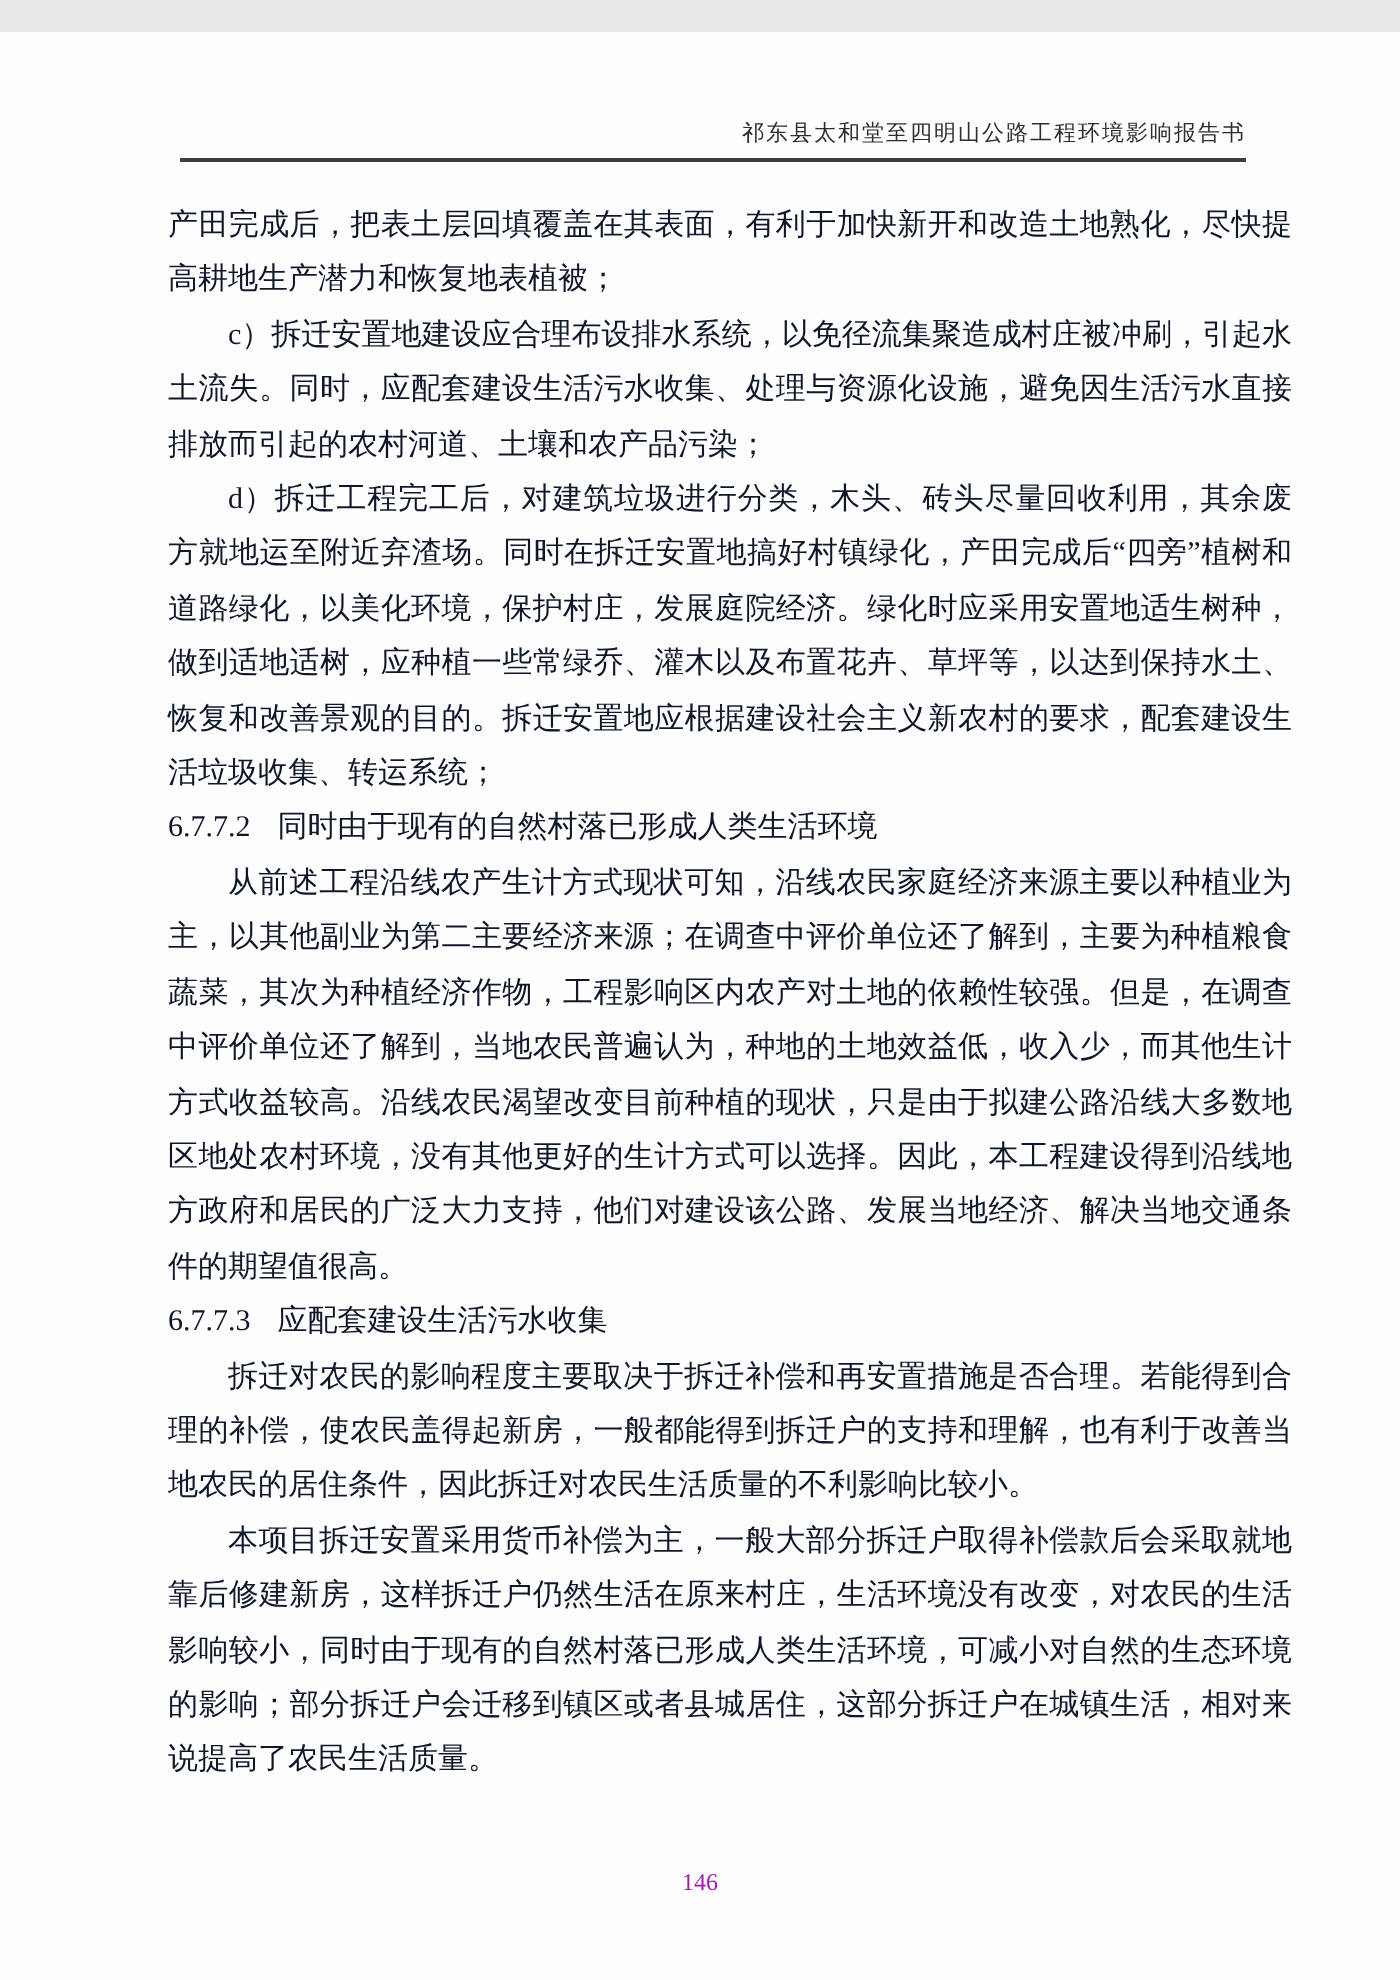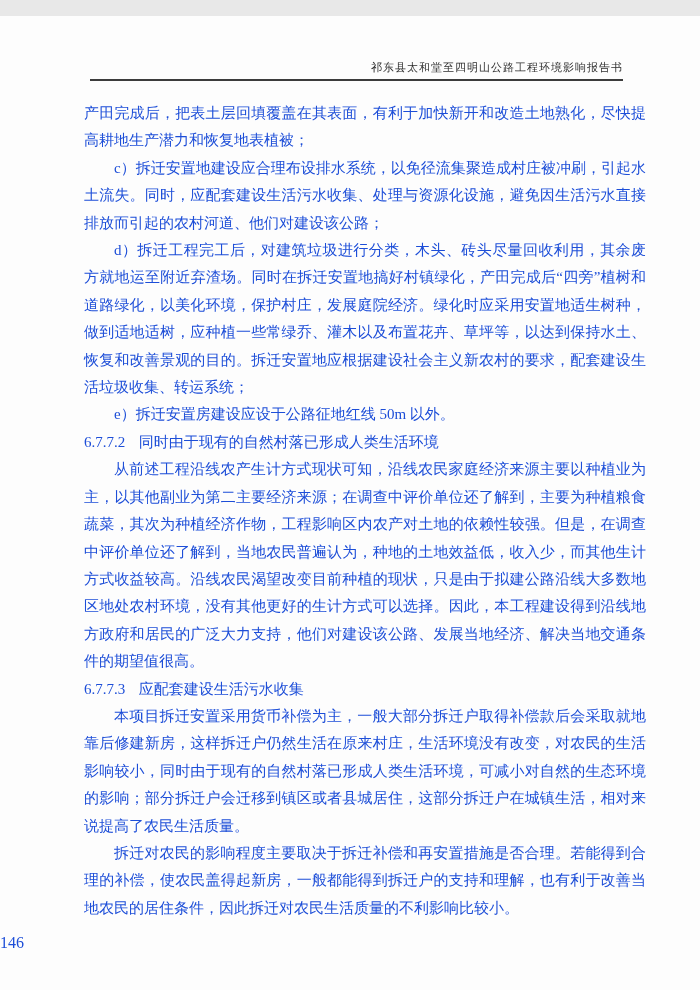--- a/index.html
+++ b/index.html
@@ -28,64 +28,64 @@
     line-height: 14px;
   }
   .body-text {
     position: absolute;
     top: 84px;
     left: 84px;
     width: 562px;
     font-size: 15px;
     line-height: 27.4px;
     text-align: justify;
-    color: #1d4ed8;
+    color: #0f172a;
   }
   .body-text p { margin: 0; padding: 0; }
   .para-indent { text-indent: 2em; }
   .para-continuation { text-indent: 0; }
   .section-heading { text-indent: 0; }
   .section-heading .sec-num { margin-right: 0.9em; }
   .page-footer {
     position: absolute;
     top: 918px;
     left: 0;
     width: 100%;
-    font-size: 16px;
-    color: #1d4ed8;
+    text-align: center;
+    font-size: 12px;
+    color: #a21caf;
   }
 </style>
 </head>
 <body>
 
 <div class="page">
 
   <div class="running-header">祁东县太和堂至四明山公路工程环境影响报告书</div>
 
   <div class="body-text">
 
     <p class="para-continuation">产田完成后，把表土层回填覆盖在其表面，有利于加快新开和改造土地熟化，尽快提高耕地生产潜力和恢复地表植被；</p>
 
-    <p class="para-indent">c）拆迁安置地建设应合理布设排水系统，以免径流集聚造成村庄被冲刷，引起水土流失。同时，应配套建设生活污水收集、处理与资源化设施，避免因生活污水直接排放而引起的农村河道、他们对建设该公路；</p>
+    <p class="para-indent">c）拆迁安置地建设应合理布设排水系统，以免径流集聚造成村庄被冲刷，引起水土流失。同时，应配套建设生活污水收集、处理与资源化设施，避免因生活污水直接排放而引起的农村河道、土壤和农产品污染；</p>
 
     <p class="para-indent">d）拆迁工程完工后，对建筑垃圾进行分类，木头、砖头尽量回收利用，其余废方就地运至附近弃渣场。同时在拆迁安置地搞好村镇绿化，产田完成后“四旁”植树和道路绿化，以美化环境，保护村庄，发展庭院经济。绿化时应采用安置地适生树种，做到适地适树，应种植一些常绿乔、灌木以及布置花卉、草坪等，以达到保持水土、恢复和改善景观的目的。拆迁安置地应根据建设社会主义新农村的要求，配套建设生活垃圾收集、转运系统；</p>
 
-    <p class="para-indent">e）拆迁安置房建设应设于公路征地红线 50m 以外。</p>
 
     <p class="section-heading">
       <span class="sec-num">6.7.7.2</span><span>同时由于现有的自然村落已形成人类生活环境</span>
     </p>
 
     <p class="para-indent">从前述工程沿线农产生计方式现状可知，沿线农民家庭经济来源主要以种植业为主，以其他副业为第二主要经济来源；在调查中评价单位还了解到，主要为种植粮食蔬菜，其次为种植经济作物，工程影响区内农产对土地的依赖性较强。但是，在调查中评价单位还了解到，当地农民普遍认为，种地的土地效益低，收入少，而其他生计方式收益较高。沿线农民渴望改变目前种植的现状，只是由于拟建公路沿线大多数地区地处农村环境，没有其他更好的生计方式可以选择。因此，本工程建设得到沿线地方政府和居民的广泛大力支持，他们对建设该公路、发展当地经济、解决当地交通条件的期望值很高。</p>
 
     <p class="section-heading">
       <span class="sec-num">6.7.7.3</span><span>应配套建设生活污水收集</span>
     </p>
 
+    <p class="para-indent">拆迁对农民的影响程度主要取决于拆迁补偿和再安置措施是否合理。若能得到合理的补偿，使农民盖得起新房，一般都能得到拆迁户的支持和理解，也有利于改善当地农民的居住条件，因此拆迁对农民生活质量的不利影响比较小。</p>
+
     <p class="para-indent">本项目拆迁安置采用货币补偿为主，一般大部分拆迁户取得补偿款后会采取就地靠后修建新房，这样拆迁户仍然生活在原来村庄，生活环境没有改变，对农民的生活影响较小，同时由于现有的自然村落已形成人类生活环境，可减小对自然的生态环境的影响；部分拆迁户会迁移到镇区或者县城居住，这部分拆迁户在城镇生活，相对来说提高了农民生活质量。</p>
-
-    <p class="para-indent">拆迁对农民的影响程度主要取决于拆迁补偿和再安置措施是否合理。若能得到合理的补偿，使农民盖得起新房，一般都能得到拆迁户的支持和理解，也有利于改善当地农民的居住条件，因此拆迁对农民生活质量的不利影响比较小。</p>
 
   </div>
 
   <div class="page-footer">146</div>
 
 </div>
 
 </body></html>

